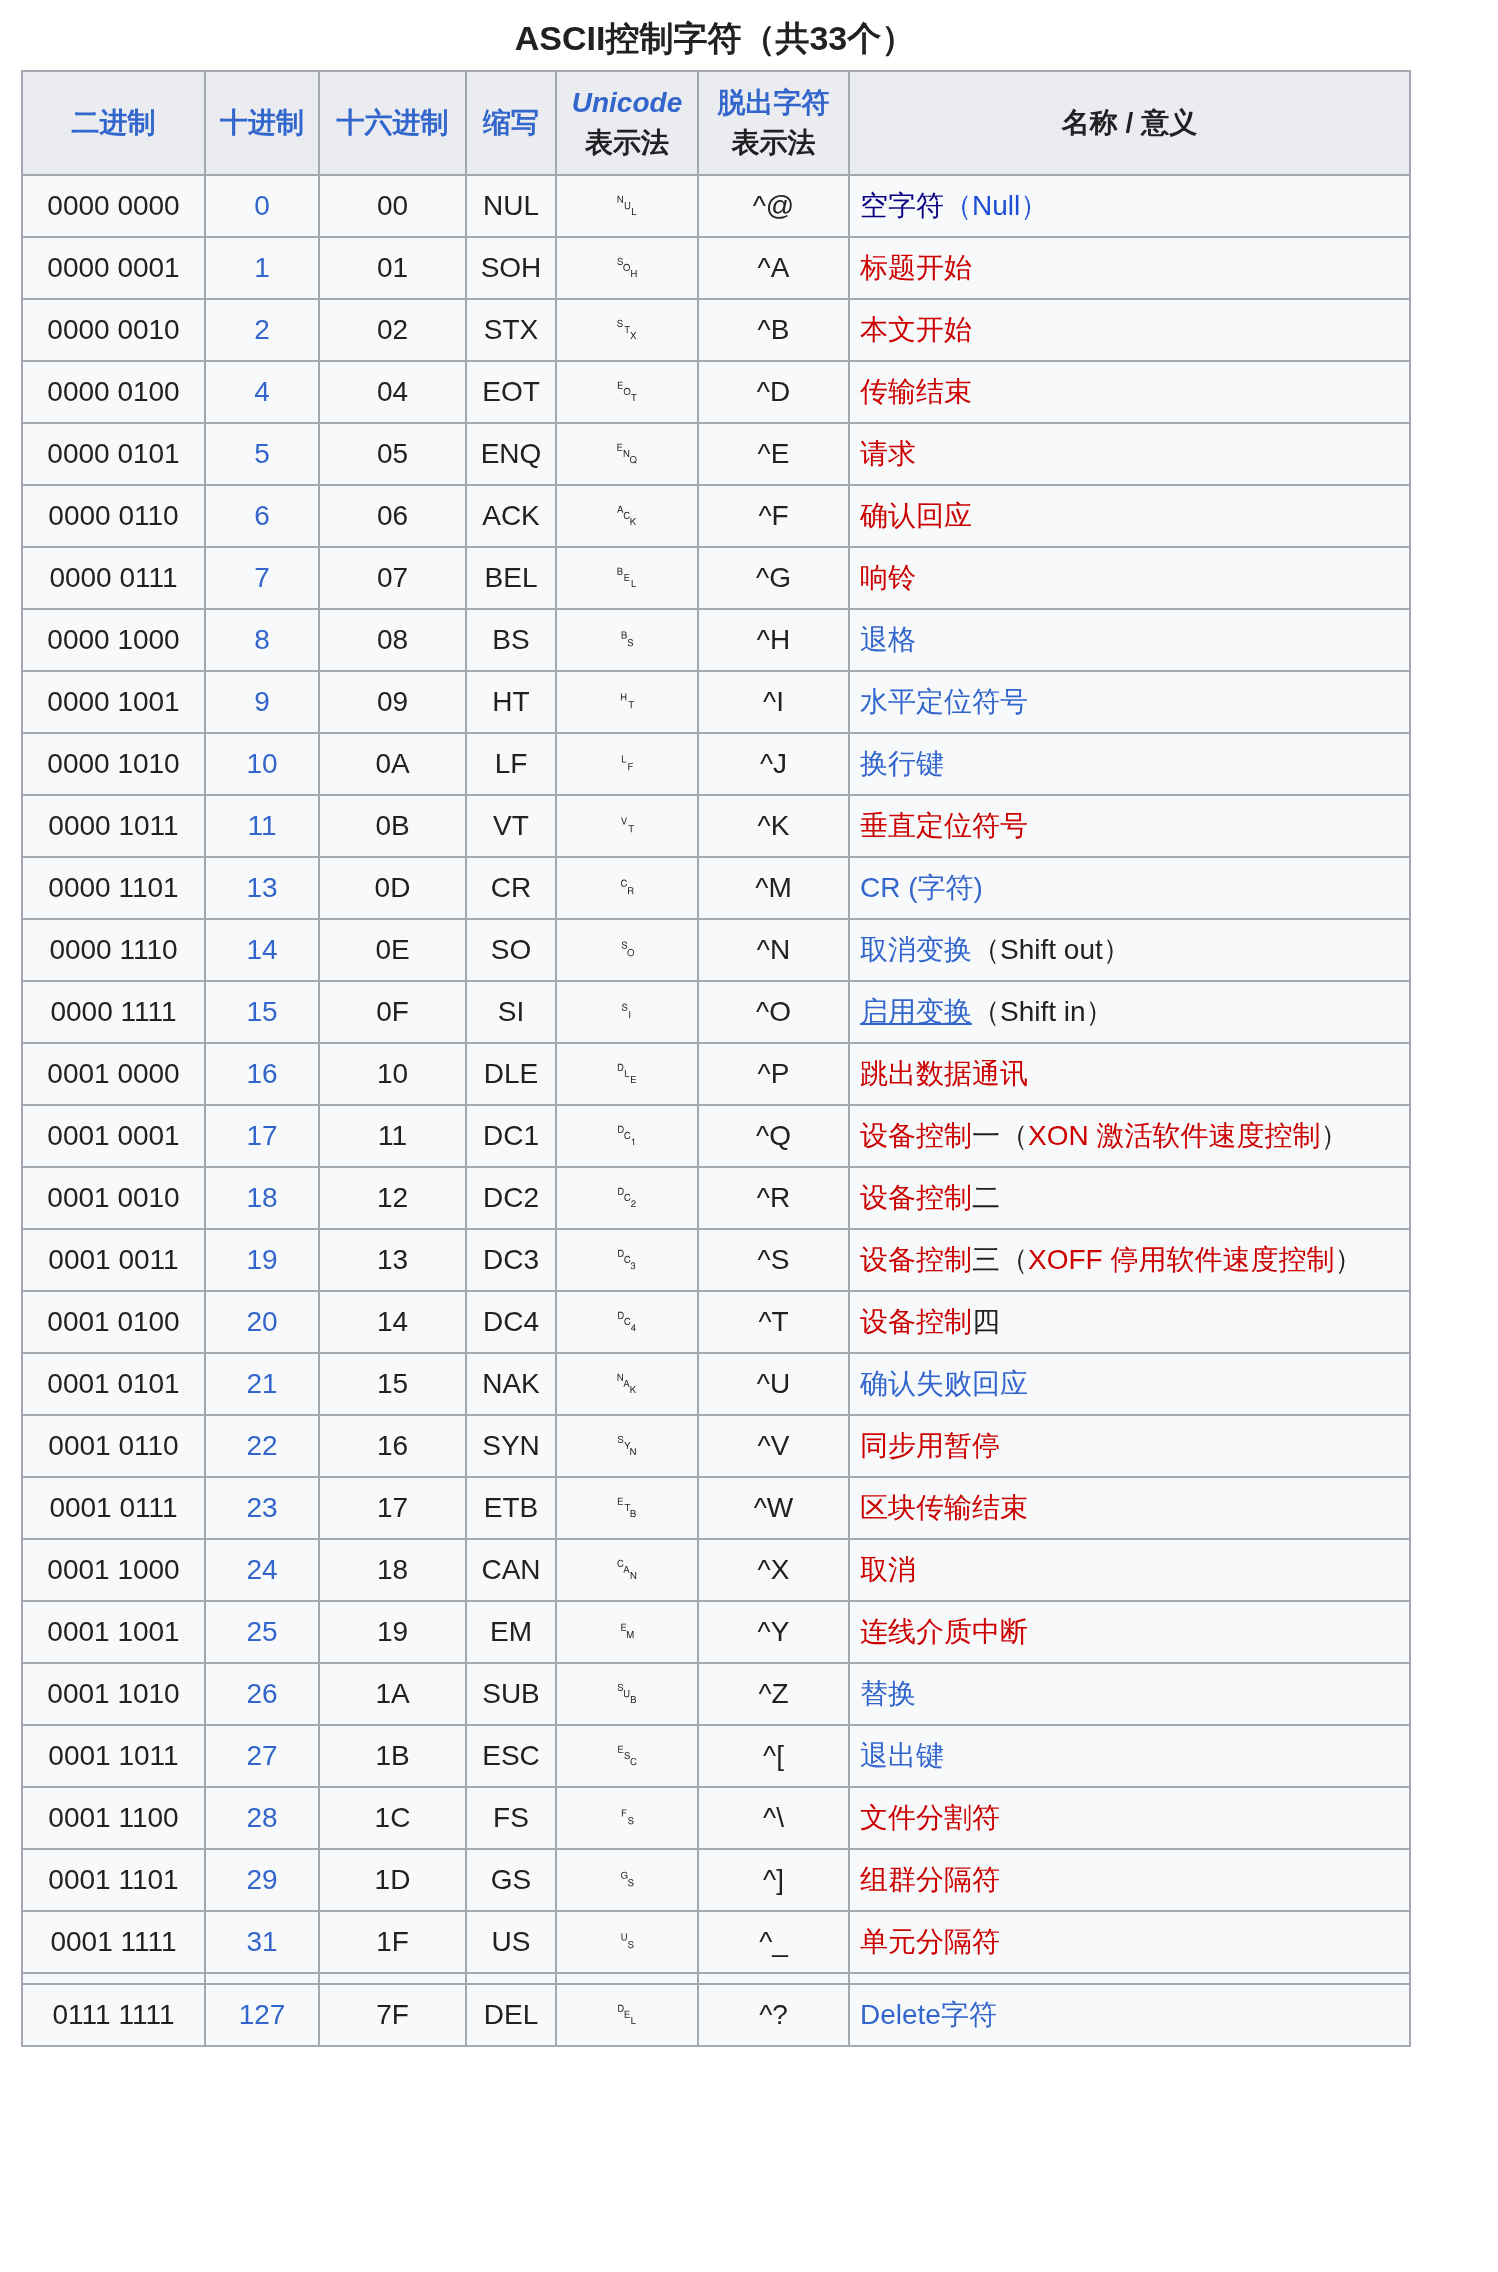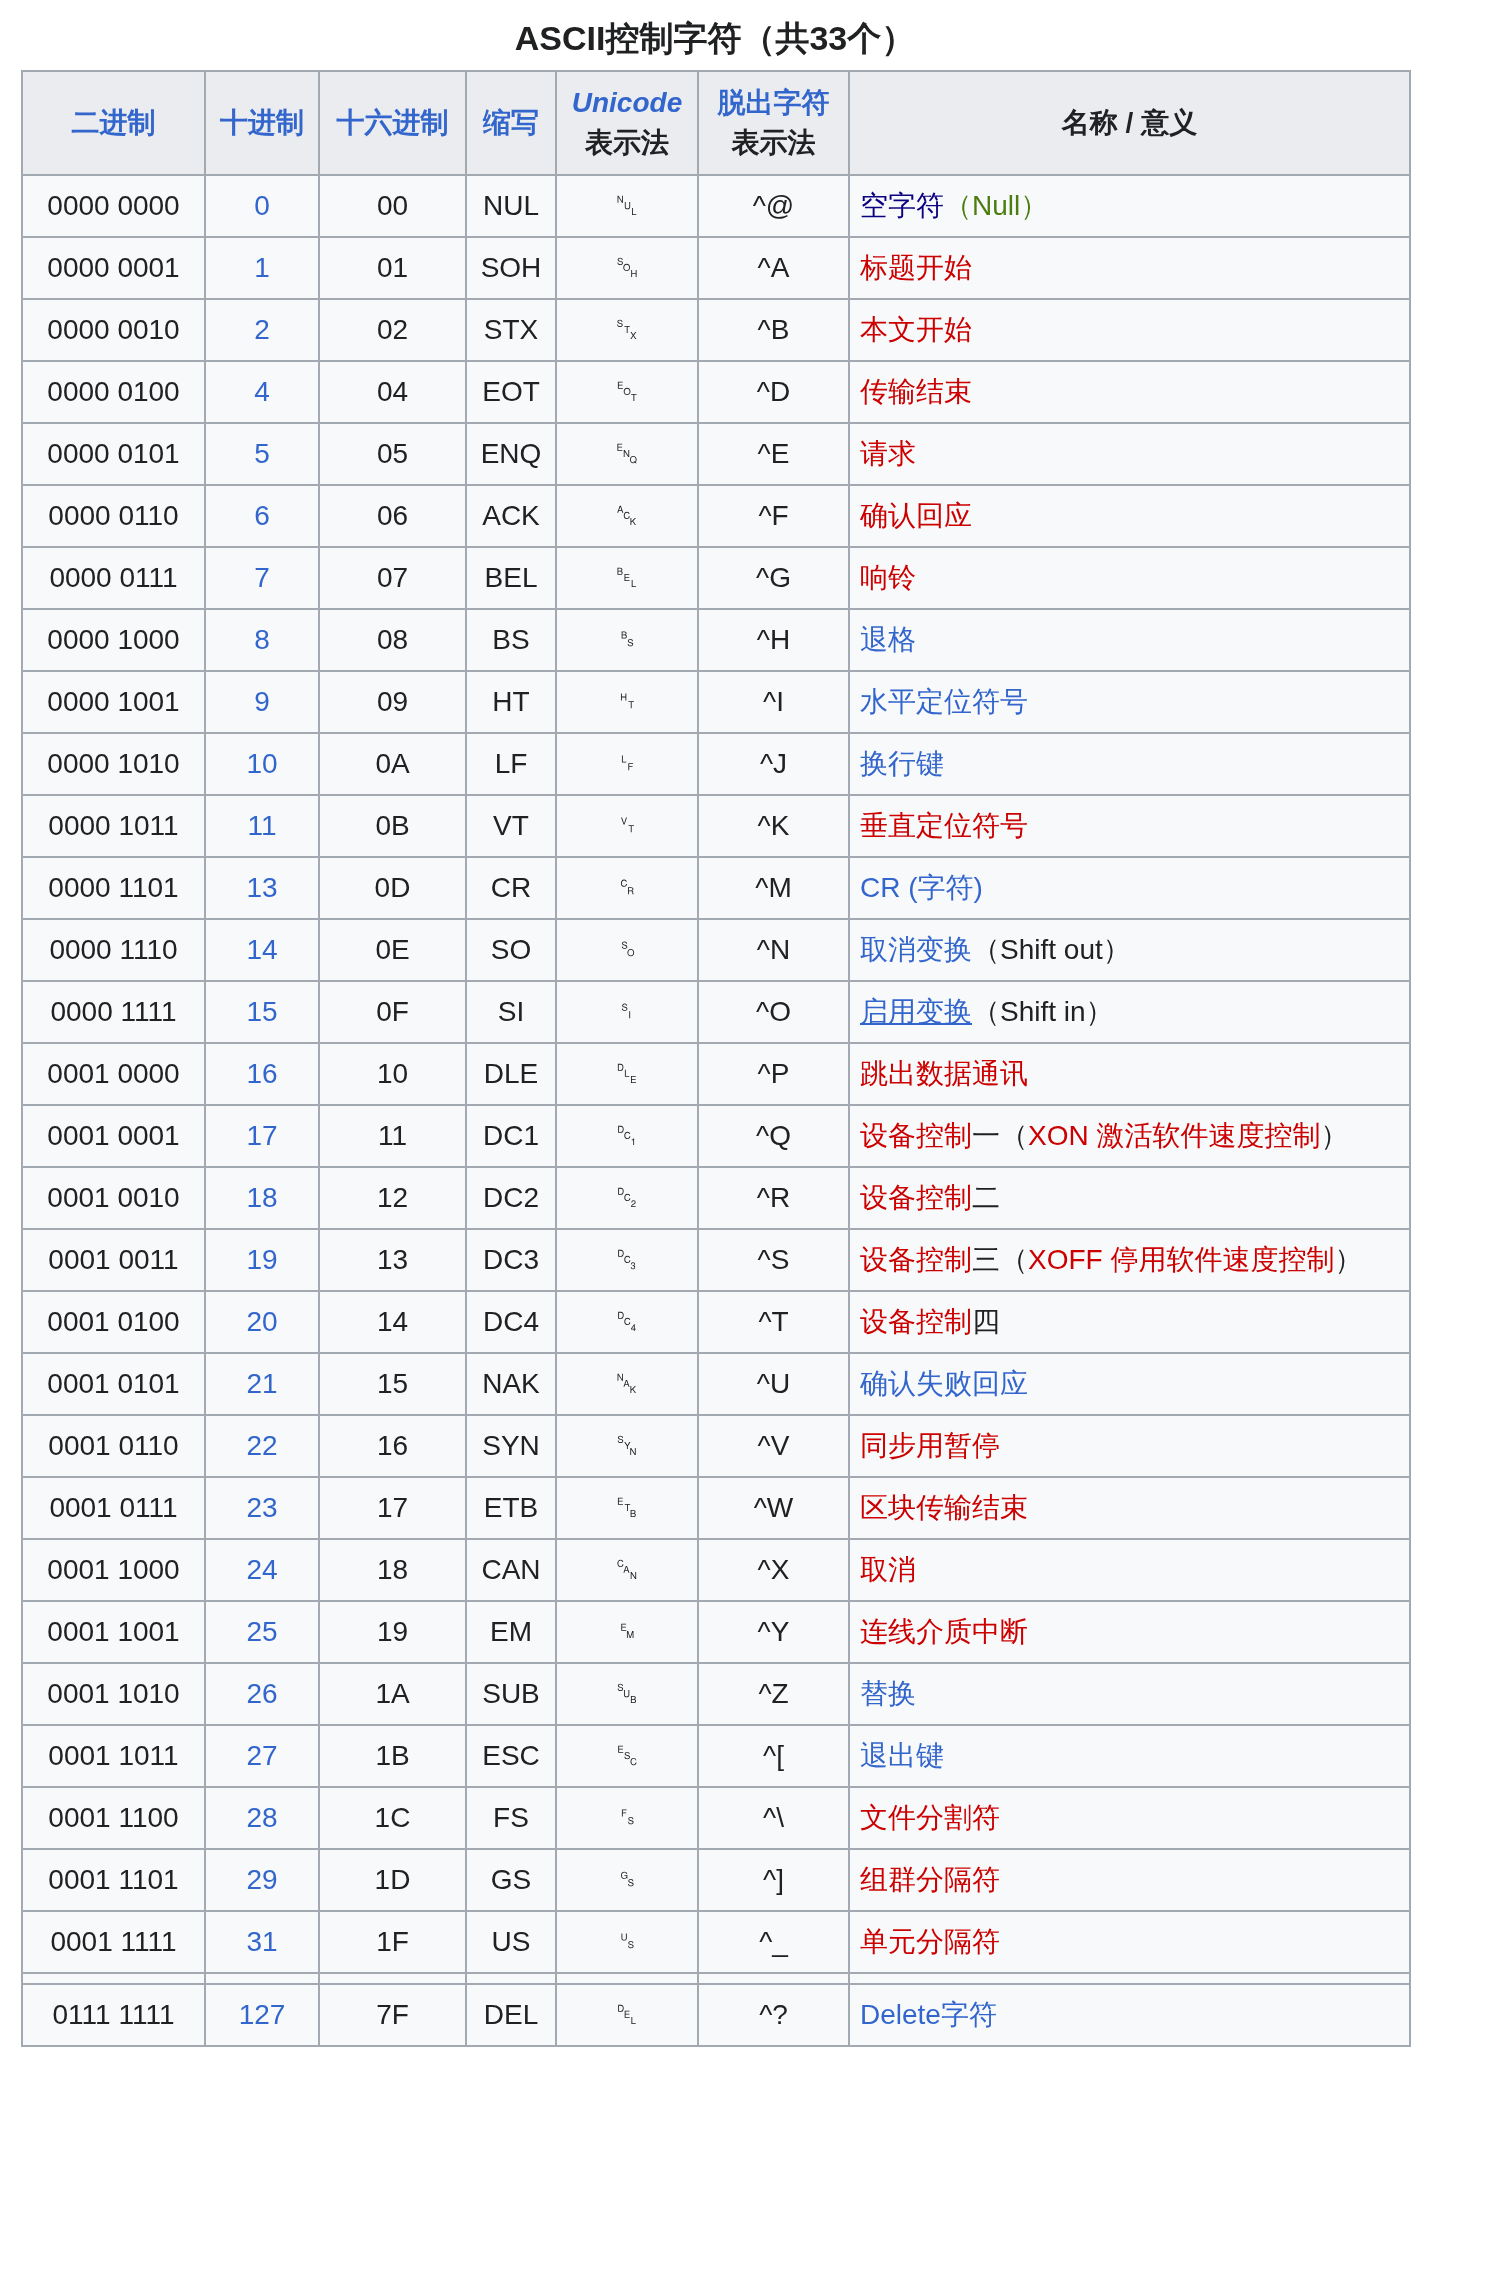--- a/index.html
+++ b/index.html
@@ -80,21 +80,21 @@
         </tr>
       </thead>
     <tbody>
         <tr>
           <td class="c-bin">0000 0000</td>
           <td class="c-dec"><a class="lnk" style="color: rgb(51, 102, 204);">0</a></td>
           <td class="c-hex">00</td>
           <td class="c-abbr">NUL</td>
           <td class="c-uni">␀</td>
           <td class="c-esc">^@</td>
-          <td class="c-name"><a class="lnk" style="color: rgb(11, 0, 128);">空字符</a><span style="color: #4d7c0f;">（Null）</span></td>
+          <td class="c-name"><a class="lnk" style="color: rgb(11, 0, 128);">空字符</a><span style="color: #1d4ed8;">（Null）</span></td>
         </tr>
         <tr>
           <td class="c-bin">0000 0001</td>
           <td class="c-dec"><a class="lnk" style="color: rgb(51, 102, 204);">1</a></td>
           <td class="c-hex">01</td>
           <td class="c-abbr">SOH</td>
           <td class="c-uni">␁</td>
           <td class="c-esc">^A</td>
           <td class="c-name"><a class="lnk" style="color: rgb(204, 0, 0);">标题开始</a></td>
         </tr>

